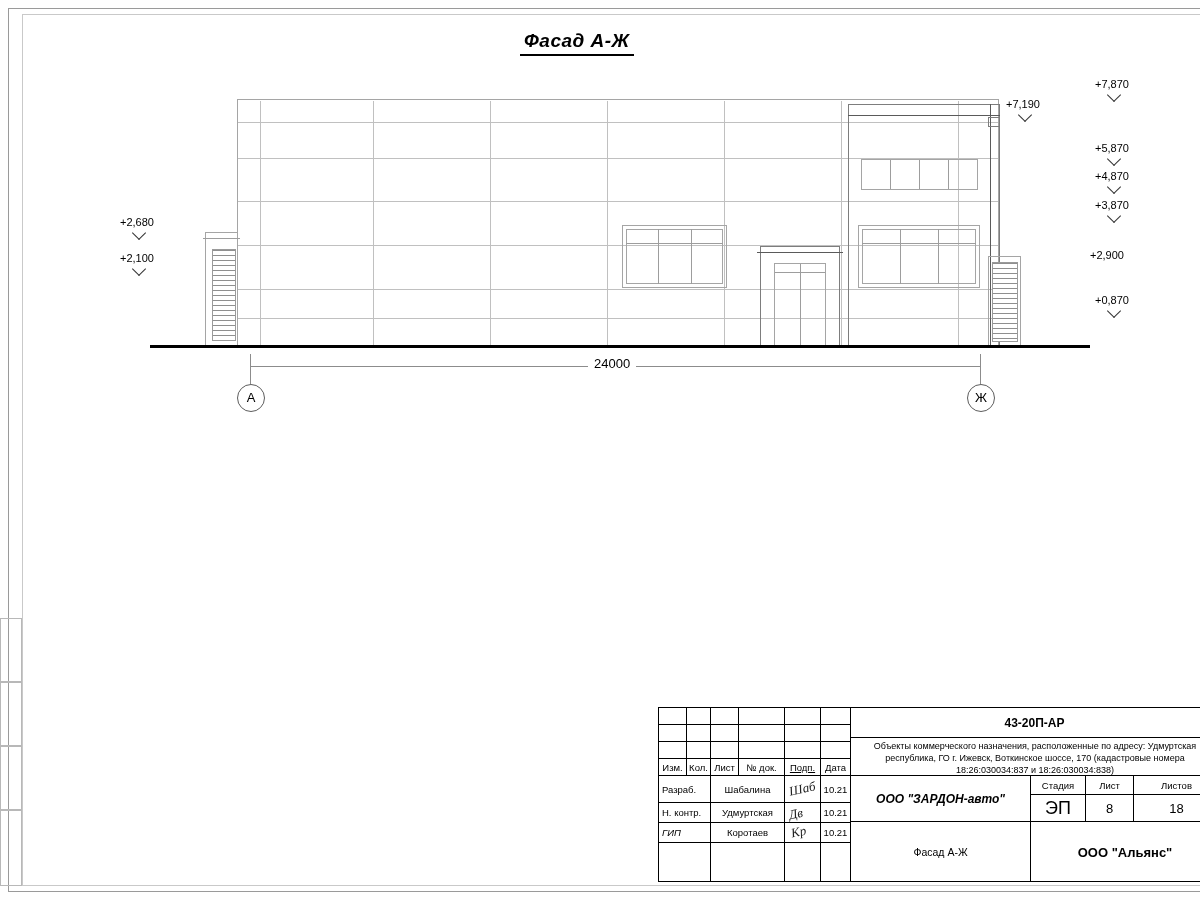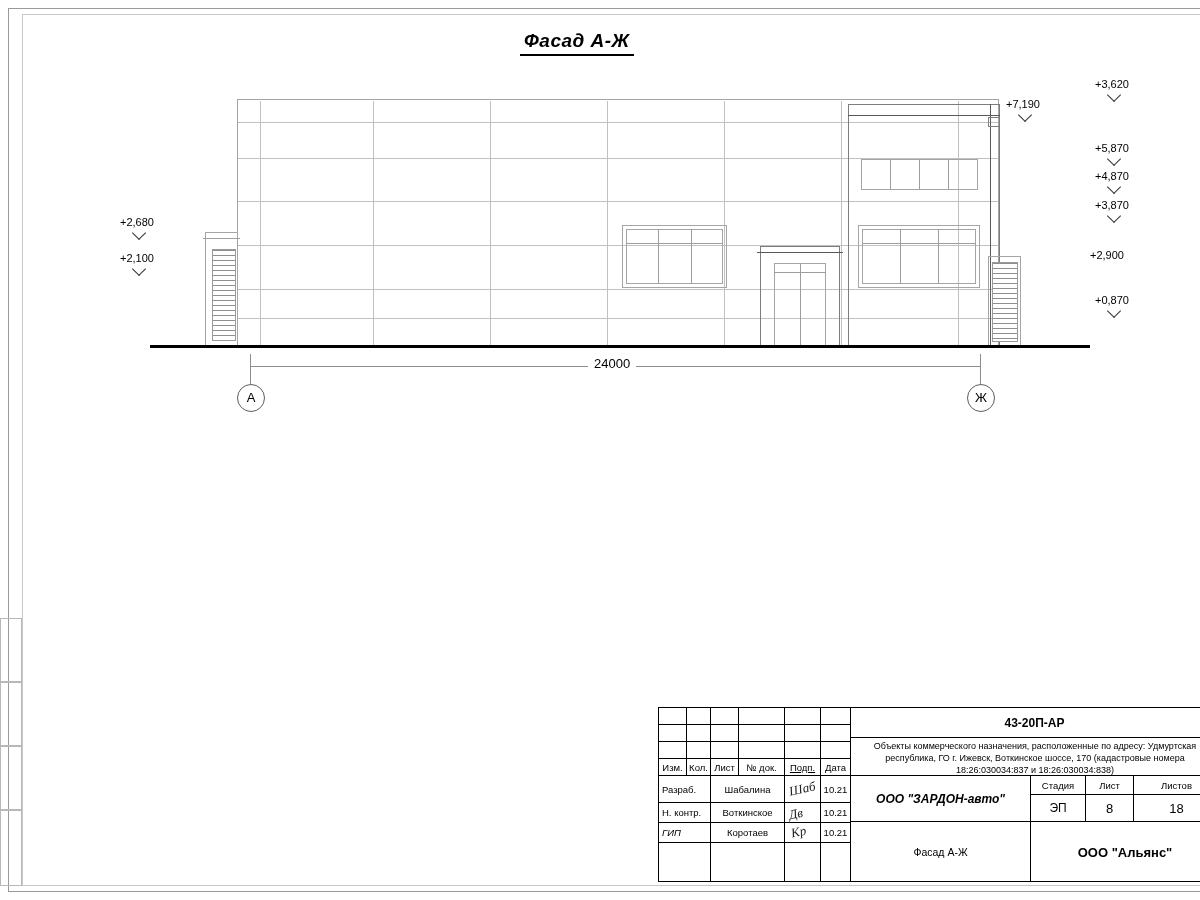--- a/index.html
+++ b/index.html
@@ -273,21 +273,21 @@
     <div class="box" style="left:205px; top:232px; width:33px; height:114px;"></div>
     <div class="ln hline" style="left:203px; top:238px; width:37px;"></div>
     <div class="hatch" style="left:212px; top:249px; width:24px; height:92px;"></div>
 
     <div class="box" style="left:988px; top:256px; width:33px; height:90px;"></div>
     <div class="hatch" style="left:992px; top:262px; width:26px; height:80px;"></div>
 
     <div class="ground"></div>
 
     <div class="lvl" style="left:1095px; top:78px;">
-      <span>+3,620</span>
+      <span>+7,870</span>
       <span class="arrow"></span>
     </div>
     <div class="lvl" style="left:1006px; top:98px;">
       <span>+7,190</span>
       <span class="arrow"></span>
     </div>
     <div class="lvl" style="left:1095px; top:142px;">
       <span>+5,870</span>
       <span class="arrow"></span>
     </div>
@@ -355,21 +355,21 @@
     <div class="cell" style="left:80px; top:51px; width:46px; height:17px;">№ док.</div>
     <div class="cell" style="left:126px; top:51px; width:36px; height:17px;text-decoration:underline;">Подп.</div>
     <div class="cell" style="left:162px; top:51px; width:30px; height:17px;">Дата</div>
 
     <div class="cell left" style="left:0; top:68px; width:52px; height:27px;">Разраб.</div>
     <div class="cell" style="left:52px; top:68px; width:74px; height:27px;">Шабалина</div>
     <div class="cell" style="left:126px; top:68px; width:36px; height:27px;"></div>
     <div class="cell" style="left:162px; top:68px; width:30px; height:27px;">10.21</div>
 
     <div class="cell left" style="left:0; top:95px; width:52px; height:20px;">Н. контр.</div>
-    <div class="cell" style="left:52px; top:95px; width:74px; height:20px;">Воткинское</div>
+    <div class="cell" style="left:52px; top:95px; width:74px; height:20px;">Удмуртская</div>
     <div class="cell" style="left:126px; top:95px; width:36px; height:20px;"></div>
     <div class="cell" style="left:162px; top:95px; width:30px; height:20px;">10.21</div>
 
     <div class="cell left" style="left:0; top:115px; width:52px; height:20px;font-style:italic;">ГИП</div>
     <div class="cell" style="left:52px; top:115px; width:74px; height:20px;">Коротаев</div>
     <div class="cell" style="left:126px; top:115px; width:36px; height:20px;"></div>
     <div class="cell" style="left:162px; top:115px; width:30px; height:20px;">10.21</div>
 
     <div class="cell" style="left:0; top:135px; width:52px; height:39px; border-bottom:none;"></div>
     <div class="cell" style="left:52px; top:135px; width:74px; height:39px; border-bottom:none;"></div>
@@ -387,21 +387,21 @@
     <div class="obj-text" style="left:192px; top:30px; width:368px; height:38px; border-right:none;">Объекты коммерческого назначения, расположенные по адресу: Удмуртская республика, ГО г. Ижевск, Воткинское шоссе, 170 (кадастровые номера 18:26:030034:837 и 18:26:030034:838)</div>
 
     <div class="cell" style="left:192px; top:68px; width:180px; height:46px;">
       <span class="firm" style="position:relative;">ООО "ЗАРДОН-авто"</span>
     </div>
 
     <div class="cell" style="left:372px; top:68px; width:55px; height:19px;">Стадия</div>
     <div class="cell" style="left:427px; top:68px; width:48px; height:19px;">Лист</div>
     <div class="cell" style="left:475px; top:68px; width:85px; height:19px; border-right:none;">Листов</div>
 
-    <div class="cell" style="left:372px; top:87px; width:55px; height:27px; font-size:12px;">ЭП</div>
+    <div class="cell" style="left:372px; top:87px; width:55px; height:27px; font-size:18px;">ЭП</div>
     <div class="cell" style="left:427px; top:87px; width:48px; height:27px; font-size:13px;">8</div>
     <div class="cell" style="left:475px; top:87px; width:85px; height:27px; font-size:13px; border-right:none;">18</div>
 
     <div class="cell" style="left:192px; top:114px; width:180px; height:60px; border-bottom:none;">
       <span class="sheetname" style="position:relative;">Фасад А-Ж</span>
     </div>
     <div class="cell" style="left:372px; top:114px; width:188px; height:60px; border-right:none; border-bottom:none;">
       <span class="firm2" style="position:relative;">ООО "Альянс"</span>
     </div>
   </div>

